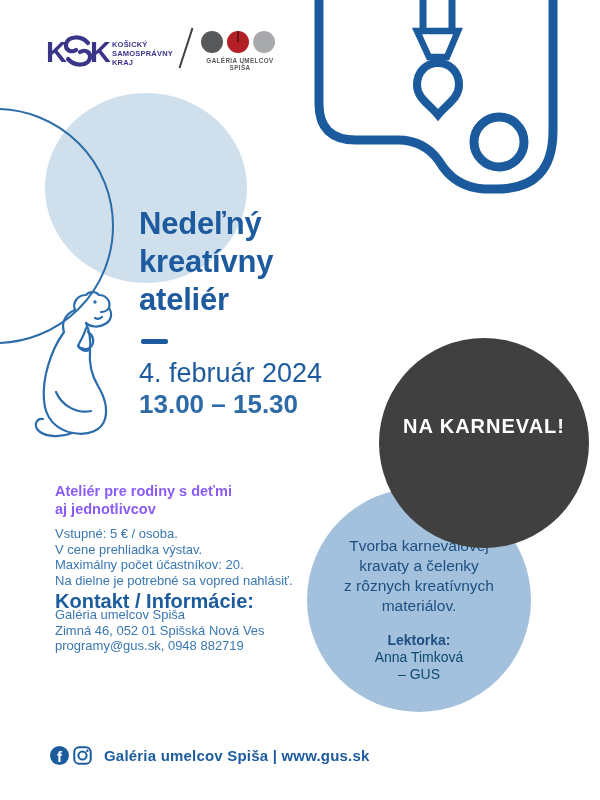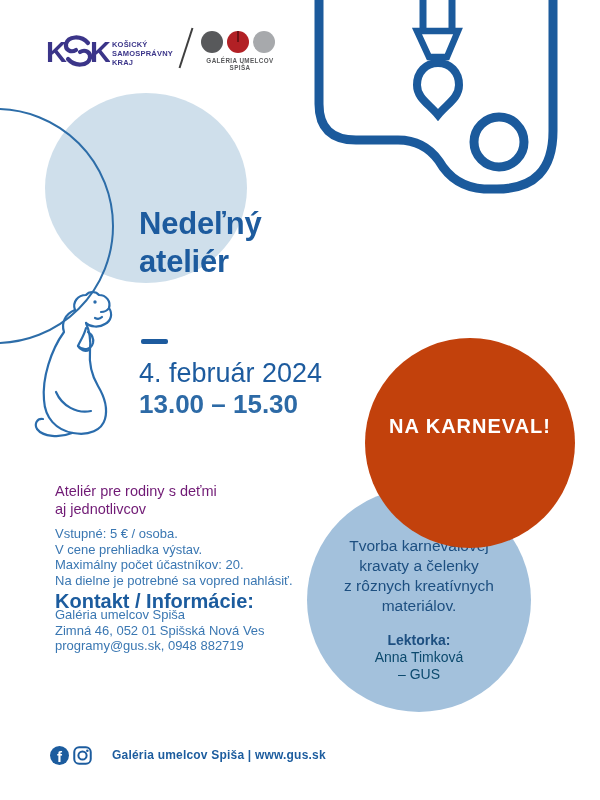--- a/index.html
+++ b/index.html
@@ -5,21 +5,21 @@
   html,body{margin:0;padding:0;background:#ffffff;}
   .poster{
     position:relative;width:600px;height:800px;background:#ffffff;overflow:hidden;
     font-family:"Liberation Sans", sans-serif;
   }
   .abs{position:absolute;}
 
   
   .circle-pale{left:45px;top:93px;width:202px;height:190px;border-radius:50%;background:#cfdfeb;}
   .circle-outline{left:-122px;top:108px;width:232px;height:232px;border-radius:50%;border:2.5px solid #2d6da8;background:transparent;}
-  .circle-badge{left:365px;top:338px;width:210px;height:210px;border-radius:50%;background:#c2410c;
+  .circle-badge{left:379px;top:338px;width:210px;height:210px;border-radius:50%;background:#404040;
     display:flex;align-items:center;justify-content:center;padding-bottom:34px;box-sizing:border-box;z-index:3;text-align:center;}
   .circle-badge span{color:#ffffff;font-weight:bold;font-size:20px;letter-spacing:1px;}
   .circle-activity{left:307px;top:488px;width:224px;height:224px;border-radius:50%;background:#a3c1dc;
     display:flex;flex-direction:column;align-items:center;padding-top:48px;box-sizing:border-box;z-index:2;text-align:center;}
   .activity-line{font-size:15.5px;line-height:20px;color:#1d4f80;}
   .lector-heading{margin-top:16px;font-size:14px;line-height:17px;font-weight:bold;color:#1d4f80;}
   .lector-line{font-size:14px;line-height:17px;color:#0c4a6e;}
 
   
   .ksk-mark{left:46px;top:33px;}
@@ -31,31 +31,31 @@
   .gus-red{background:#b22025;}
   .gus-gray{background:#a7a9ac;}
   .gus-notch{position:absolute;left:10px;top:0;width:2px;height:11px;background:#6e1114;}
   .gus-label{left:198px;top:57px;width:84px;text-align:center;font-size:6.3px;font-weight:bold;letter-spacing:.4px;color:#58595b;}
 
   
   .title{left:139px;top:205px;font-size:31px;font-weight:bold;line-height:38px;letter-spacing:-.2px;color:#1d5b9e;}
   .date-dash{left:141px;top:339px;width:27px;height:4.5px;border-radius:2px;background:#1d5b9e;}
   .date-day{left:139px;top:358px;font-size:27px;font-weight:normal;color:#1d5b9e;}
   .date-time{left:139px;top:389px;font-size:26px;font-weight:700;color:#2d6aa6;}
-  .audience{left:55px;top:483px;font-size:14.5px;font-weight:normal;line-height:17.5px;color:#701a75;}
+  .audience{left:55px;top:483px;font-size:14.5px;font-weight:bold;line-height:17.5px;color:#8b5cf6;}
   .details{left:55px;top:526px;font-size:13px;line-height:15.5px;color:#3a77b2;}
   .contact-heading{left:55px;top:590px;font-size:20px;font-weight:bold;color:#1c5c9e;}
   .contact-lines{left:55px;top:607px;font-size:13px;line-height:15.5px;color:#3a77b2;}
 
   
   .footer{left:50px;top:743px;height:24px;display:flex;align-items:center;}
   .fb-icon{width:19px;height:19px;border-radius:50%;background:#1c5c9e;color:#ffffff;
     display:flex;align-items:flex-end;justify-content:center;font-weight:bold;font-size:15px;line-height:17px;overflow:hidden;}
   .ig-icon{margin-left:4px;}
-  .footer-text{margin-left:20px;font-size:12px;font-weight:bold;color:#1c5c9e;letter-spacing:.2px;}
+  .footer-text{margin-left:12px;font-size:15px;font-weight:bold;color:#1c5c9e;letter-spacing:.2px;}
 </style>
 </head>
 <body>
 
 <div class="poster">
 
   <div class="abs circle-pale"></div>
   <div class="abs circle-outline"></div>
 
   <svg class="abs" style="left:0;top:0;" width="600" height="215" viewBox="0 0 600 215">
@@ -103,20 +103,21 @@
     <div class="gus-circle gus-dark"></div>
     <div class="gus-circle gus-red">
       <div class="gus-notch"></div>
     </div>
     <div class="gus-circle gus-gray"></div>
   </div>
   <div class="abs gus-label">GALÉRIA UMELCOV SPIŠA</div>
 
   <div class="abs title">
     <div>Nedeľný</div>
+    <div>kreatívny</div>
     <div>ateliér</div>
   </div>
   <div class="abs date-dash"></div>
   <div class="abs date-day">4. február 2024</div>
   <div class="abs date-time">13.00 – 15.30</div>
 
   <div class="abs audience">
     <div>Ateliér pre rodiny s deťmi</div>
     <div>aj jednotlivcov</div>
   </div>

